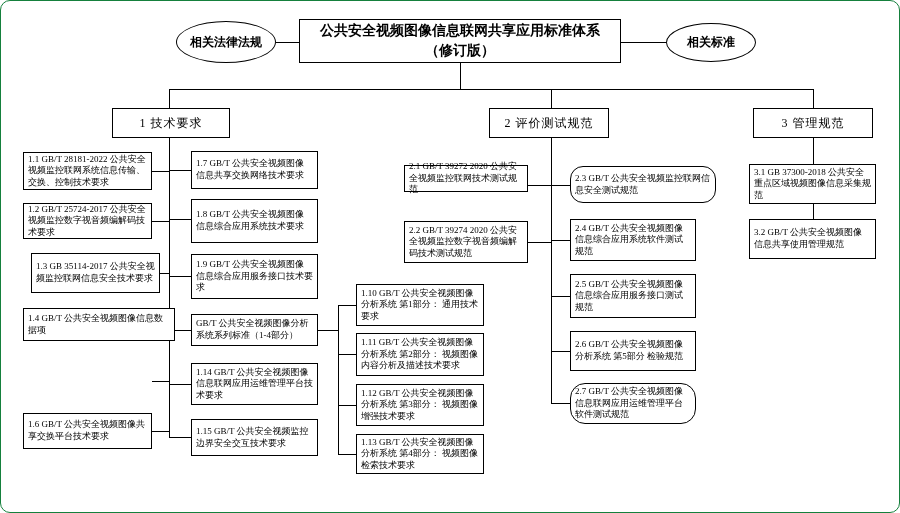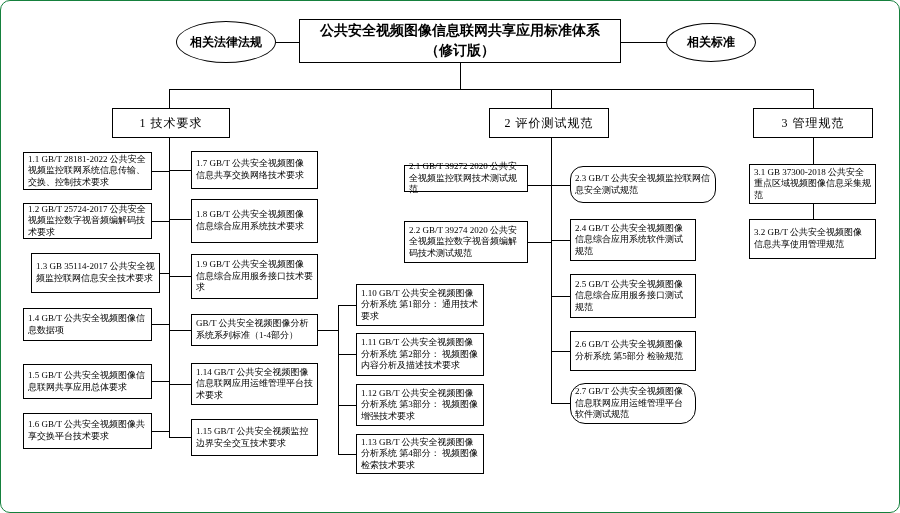--- a/index.html
+++ b/index.html
@@ -108,25 +108,22 @@
 
   <div class="box" style="left:22px;top:151px;width:129px;height:38px;">
       <span>1.1 GB/T 28181-2022 公共安全视频监控联网系统信息传输、交换、控制技术要求</span>
     </div>
   <div class="box" style="left:22px;top:202px;width:129px;height:36px;">
       <span>1.2 GB/T 25724-2017 公共安全视频监控数字视音频编解码技术要求</span>
     </div>
   <div class="box" style="left:22px;top:252px;width:129px;height:40px;margin-left:8px;">
       <span>1.3 GB 35114-2017 公共安全视频监控联网信息安全技术要求</span>
     </div>
-  <div class="box" style="left:22px;top:307px;width:129px;height:33px;">
+  <div class="box" style="left:22px;top:307px;width:152px;height:33px;">
       <span>1.4 GB/T 公共安全视频图像信息数据项</span>
-    </div>
-  <div class="box" style="left:22px;top:363px;width:129px;height:35px;">
-      <span>1.5 GB/T 公共安全视频图像信息联网共享应用总体要求</span>
     </div>
   <div class="box" style="left:22px;top:412px;width:129px;height:36px;">
       <span>1.6 GB/T 公共安全视频图像共享交换平台技术要求</span>
     </div>
 
   <div class="box" style="left:190px;top:150px;width:127px;height:38px;">
       <span>1.7 GB/T 公共安全视频图像信息共享交换网络技术要求</span>
     </div>
   <div class="box" style="left:190px;top:198px;width:127px;height:44px;">
       <span>1.8 GB/T 公共安全视频图像信息综合应用系统技术要求</span>

